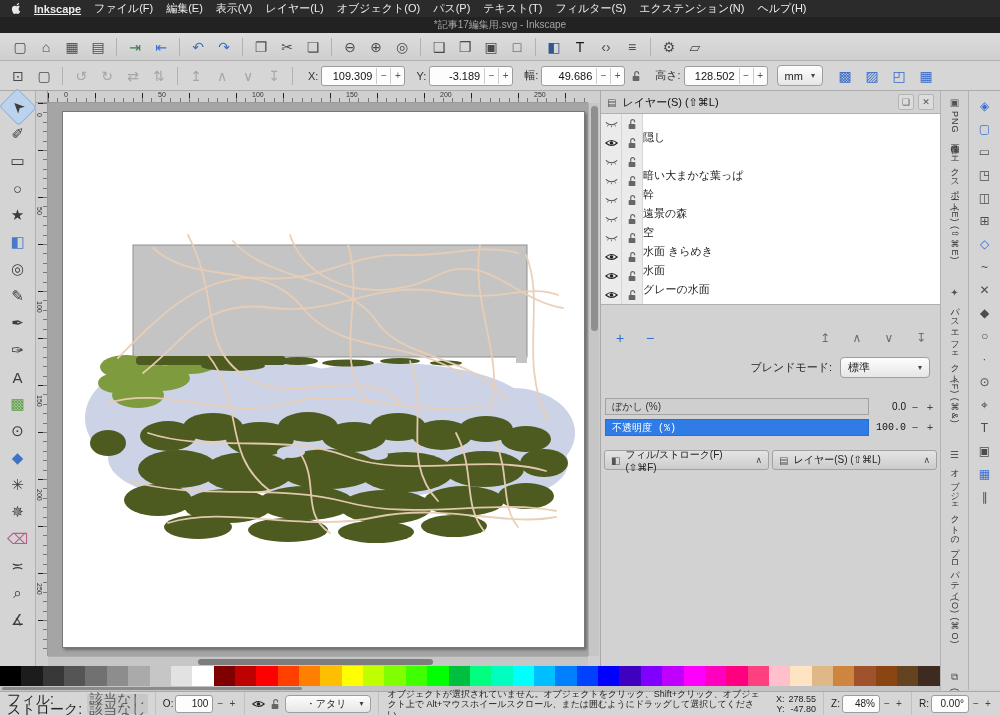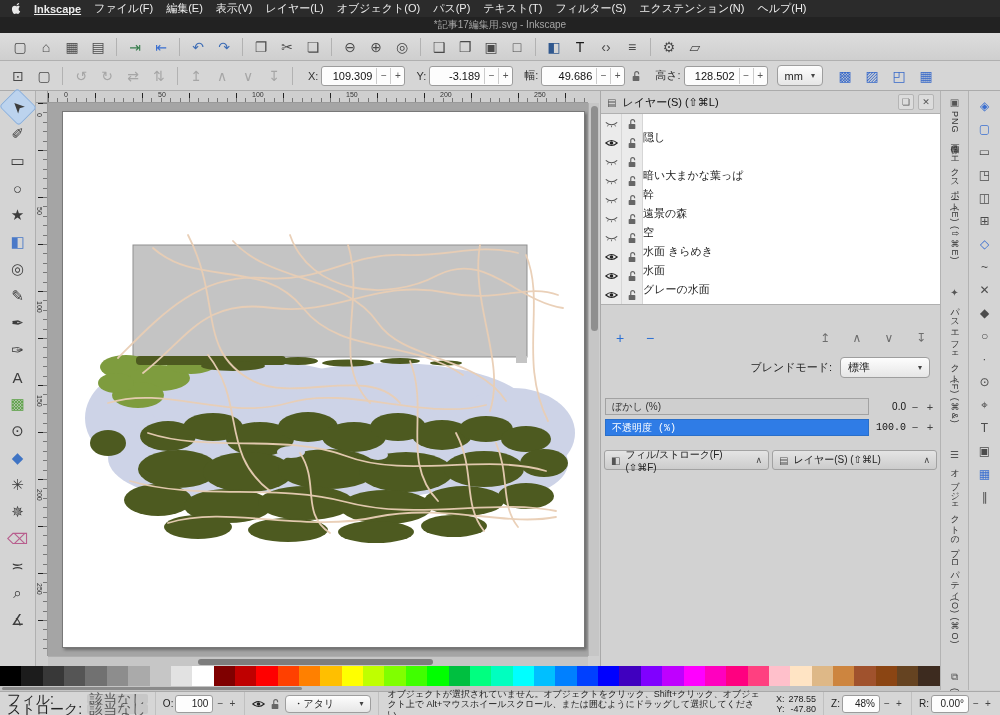--- a/index.html
+++ b/index.html
@@ -701,21 +701,21 @@
             <path d="M1 6 Q8 0 15 6 Q8 12 1 6 Z" fill="none" stroke="#222" stroke-width="1.3"></path>
             <circle cx="8" cy="6" r="2.2" fill="#222"></circle>
           </svg>
         </span>
       <span id="sb-lock">
           <svg width="10" height="12" viewBox="0 0 12 14">
             <rect x="2" y="7" width="8" height="6" rx="1" fill="#666"></rect>
             <path d="M4.5 7 V4 a2.3 2.3 0 0 1 4.6 0 v0.8" fill="none" stroke="#666" stroke-width="1.4"></path>
           </svg>
         </span>
-      <div class="dropdown" style="height:16px;font-size:10px;min-width:70px;justify-content:space-between;gap:13px;">
+      <div class="dropdown" style="height:16px;font-size:10px;min-width:70px;justify-content:flex-end;gap:13px;">
         <span>・アタリ</span>
         <span class="chev">▾</span>
       </div>
     </div>
     <div class="sb-msg">オブジェクトが選択されていません。オブジェクトをクリック、Shift+クリック、オブジェクト上で Alt+マウスホイールスクロール、または囲むようにドラッグして選択してください。</div>
     <div class="sb-block">
       <div class="xy-grid">
         <span>X:</span>
         <span>278.55</span>
         <span>Y:</span>

